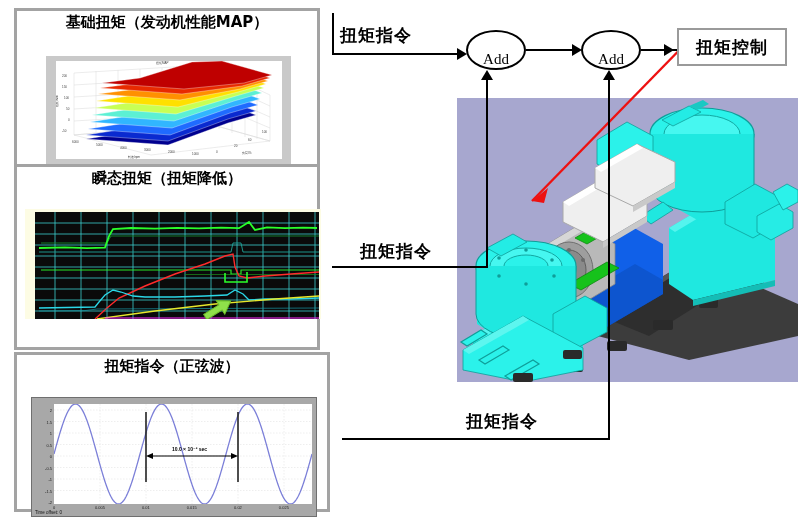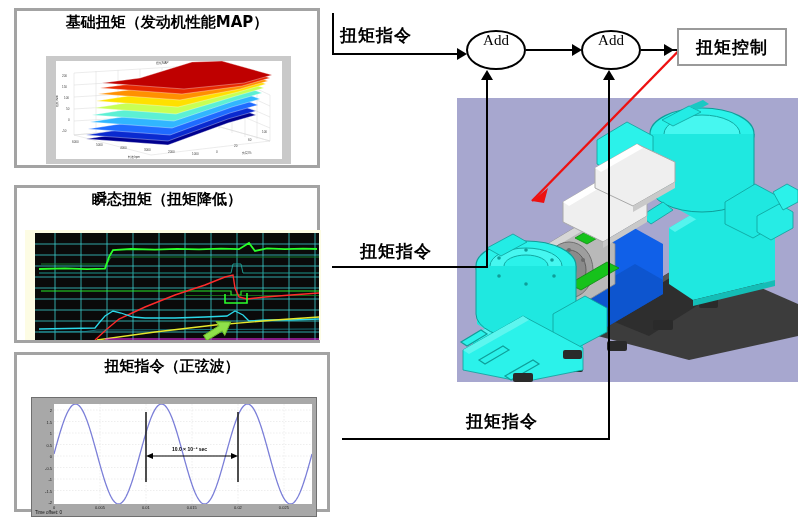--- a/index.html
+++ b/index.html
@@ -117,21 +117,21 @@
     font-size: 17px;
     white-space: nowrap;
     letter-spacing: 1px;
   }
   .add-node {
     position: absolute;
     border: 2px solid #000;
     border-radius: 50%;
     background: #ffffff;
     display: flex;
-    align-items: flex-start;
+    align-items: flex-end;
     justify-content: center;
     font-size: 15px;
     color: #000;
     font-family: "Liberation Serif", "DejaVu Serif", serif;
   }
   #torque-control-box {
     position: absolute;
     border: 2px solid #9a9a9a;
     background: #ffffff;
     display: flex;
@@ -242,21 +242,21 @@
               <text x="72" y="97">转速/rpm</text>
               <text x="186" y="93">负荷/%</text>
               <text x="2" y="46" transform="rotate(-90 2 46)">扭矩/Nm</text>
             </g>
           </svg>
         </div>
       </div>
     </div>
   </div>
 
-  <div class="panel" id="panel-transient" style="left:14px; top:185px; width:306px; height:158px;">
+  <div class="panel" id="panel-transient" style="left:14px; top:164px; width:306px; height:186px;">
     <div class="panel-title cjk">瞬态扭矩（扭矩降低）</div>
     <div class="panel-body">
       <div id="trans-plot">
         <div id="trans-scope">
           <svg width="284" height="107" viewBox="0 0 284 107">
             <rect width="284" height="107" fill="#0a0a0a"></rect>
             <g stroke="#3fd9d9" stroke-width="0.8" opacity="0.95">
               <path d="M0,11 H284"></path>
                 <path d="M0,22 H284"></path>
                 <path d="M0,33 H284"></path>

